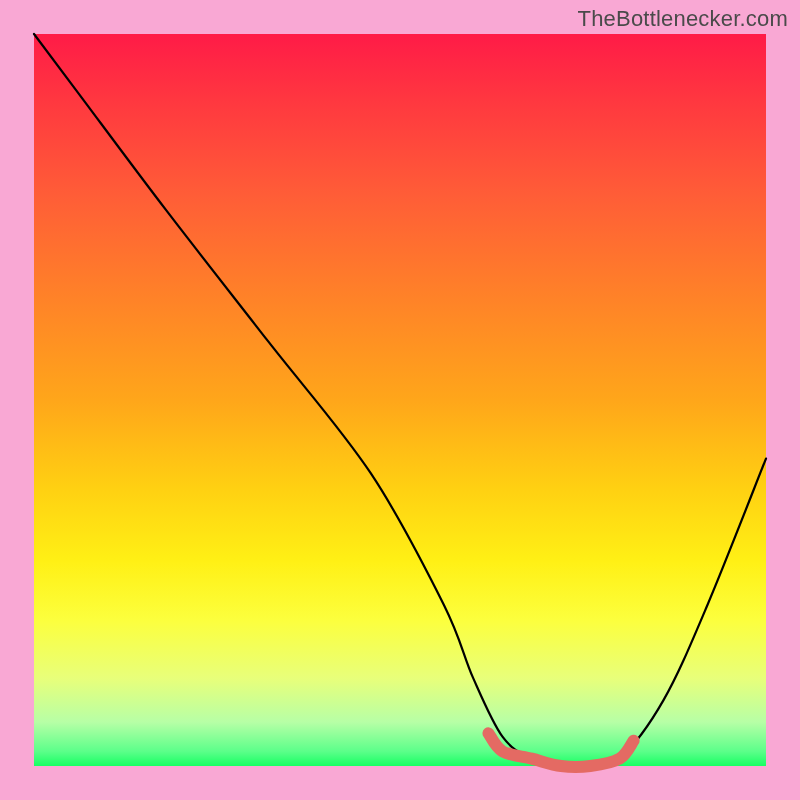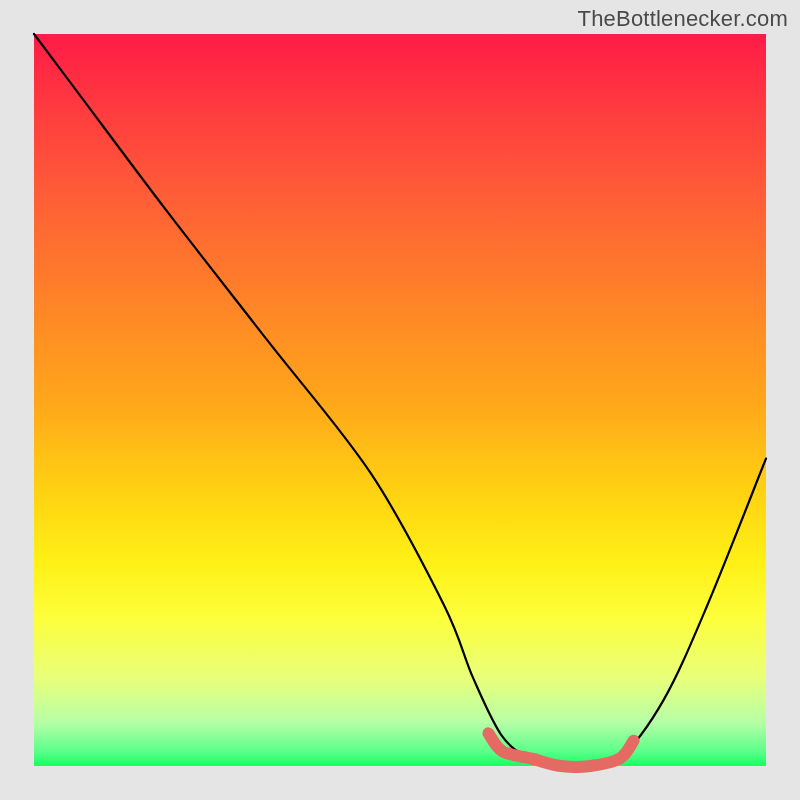--- a/index.html
+++ b/index.html
@@ -1,21 +1,21 @@
 <!DOCTYPE html>
 <html><head>
 <meta charset="utf-8">
 <style>
   * { margin: 0; padding: 0; box-sizing: border-box; }
   html, body { width: 800px; height: 800px; background: #000; overflow: hidden; }
   .frame {
     position: relative;
     width: 800px;
     height: 800px;
-    background: #e5e5e5;
+    background: #f9a8d4;
   }
   .attribution {
     position: absolute;
     top: 6px;
     right: 12px;
     font-family: Arial, Helvetica, sans-serif;
     font-size: 22px;
     color: #4a4a4a;
     letter-spacing: 0.2px;
   }

